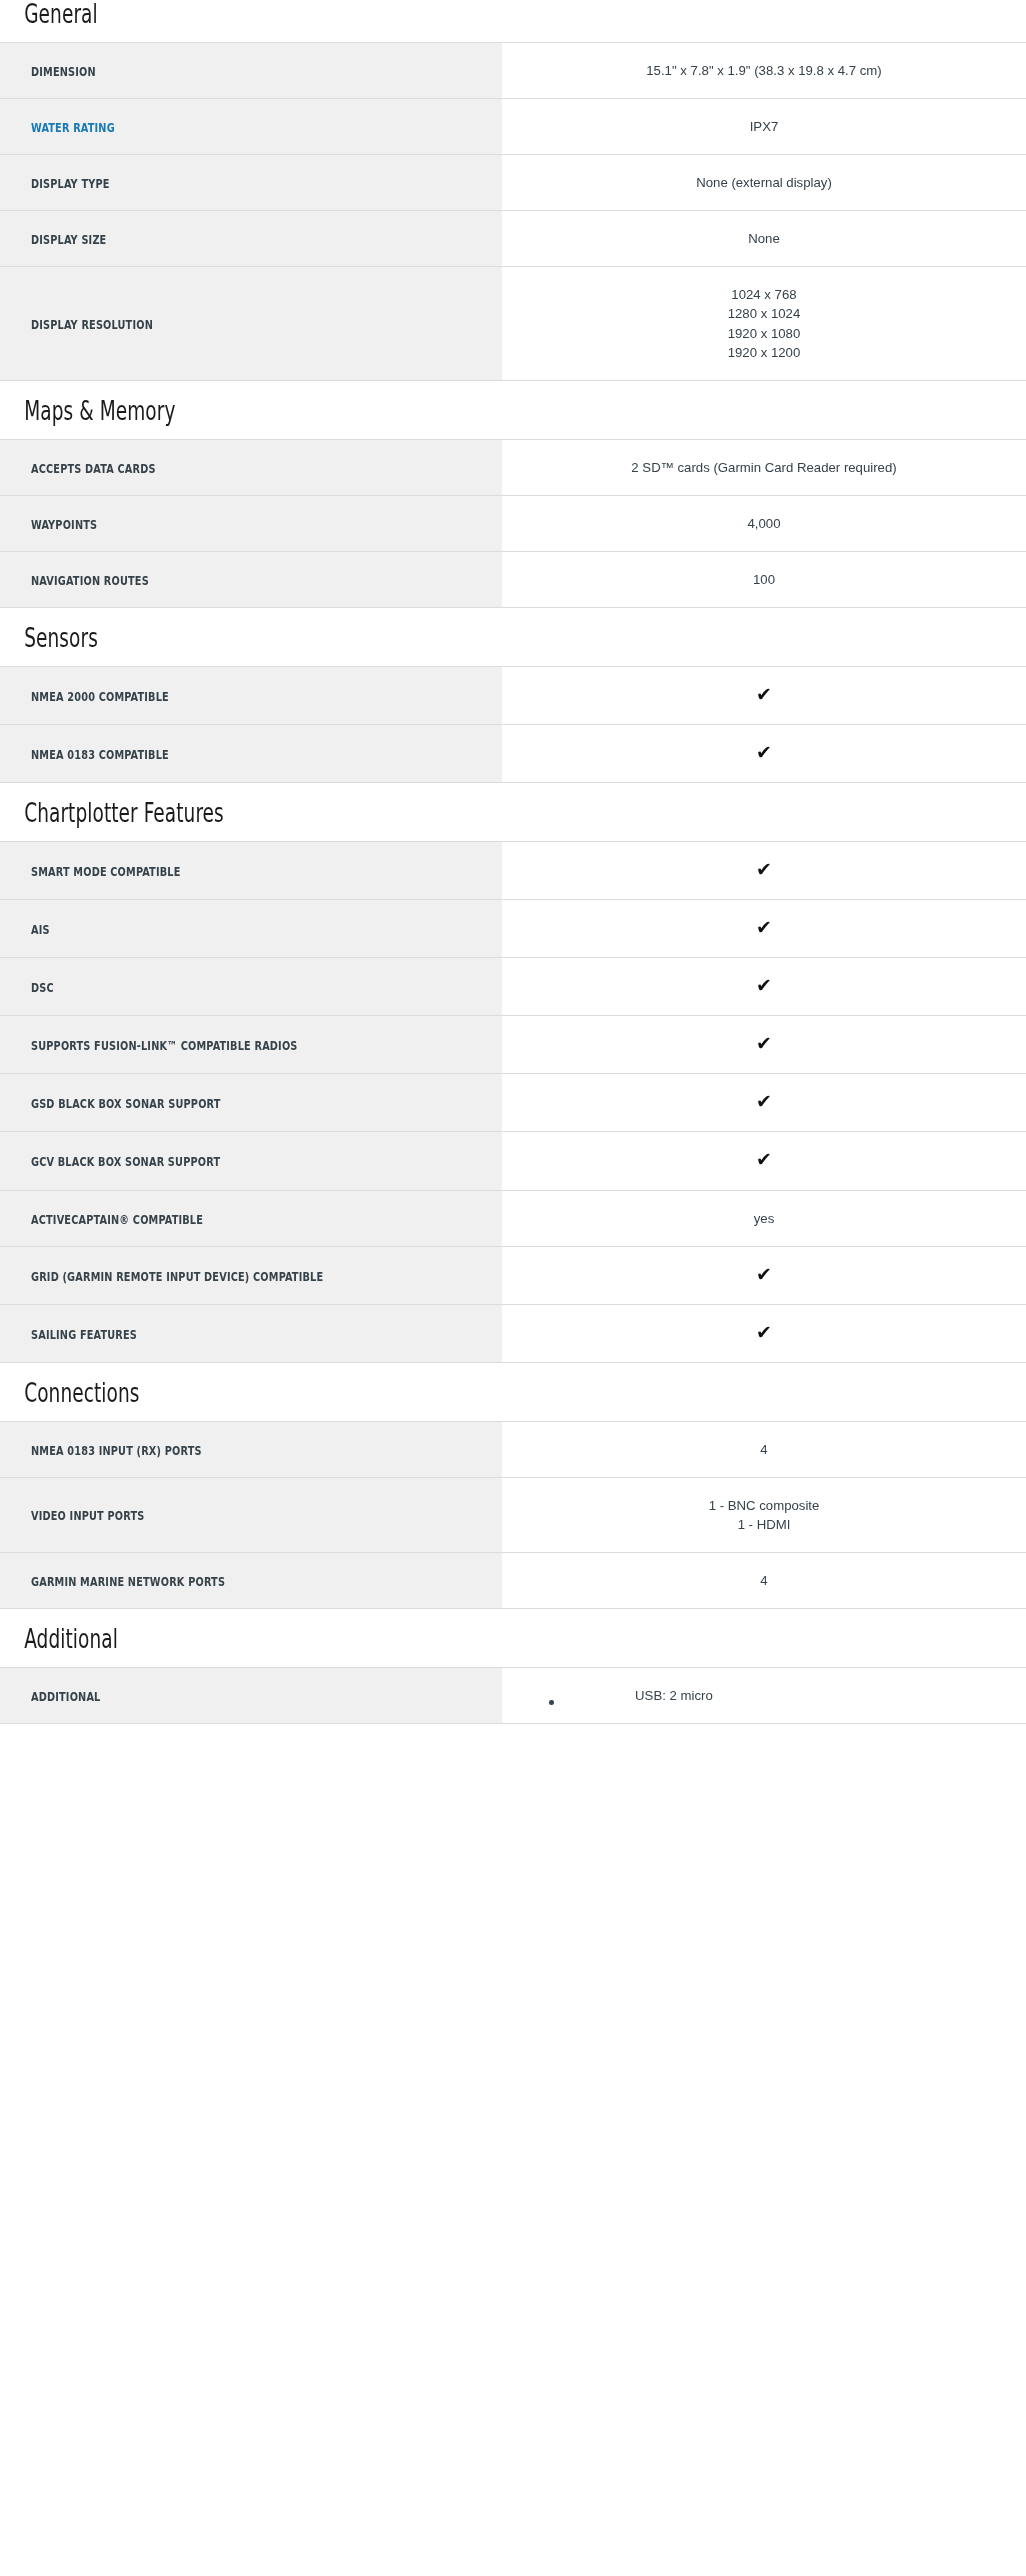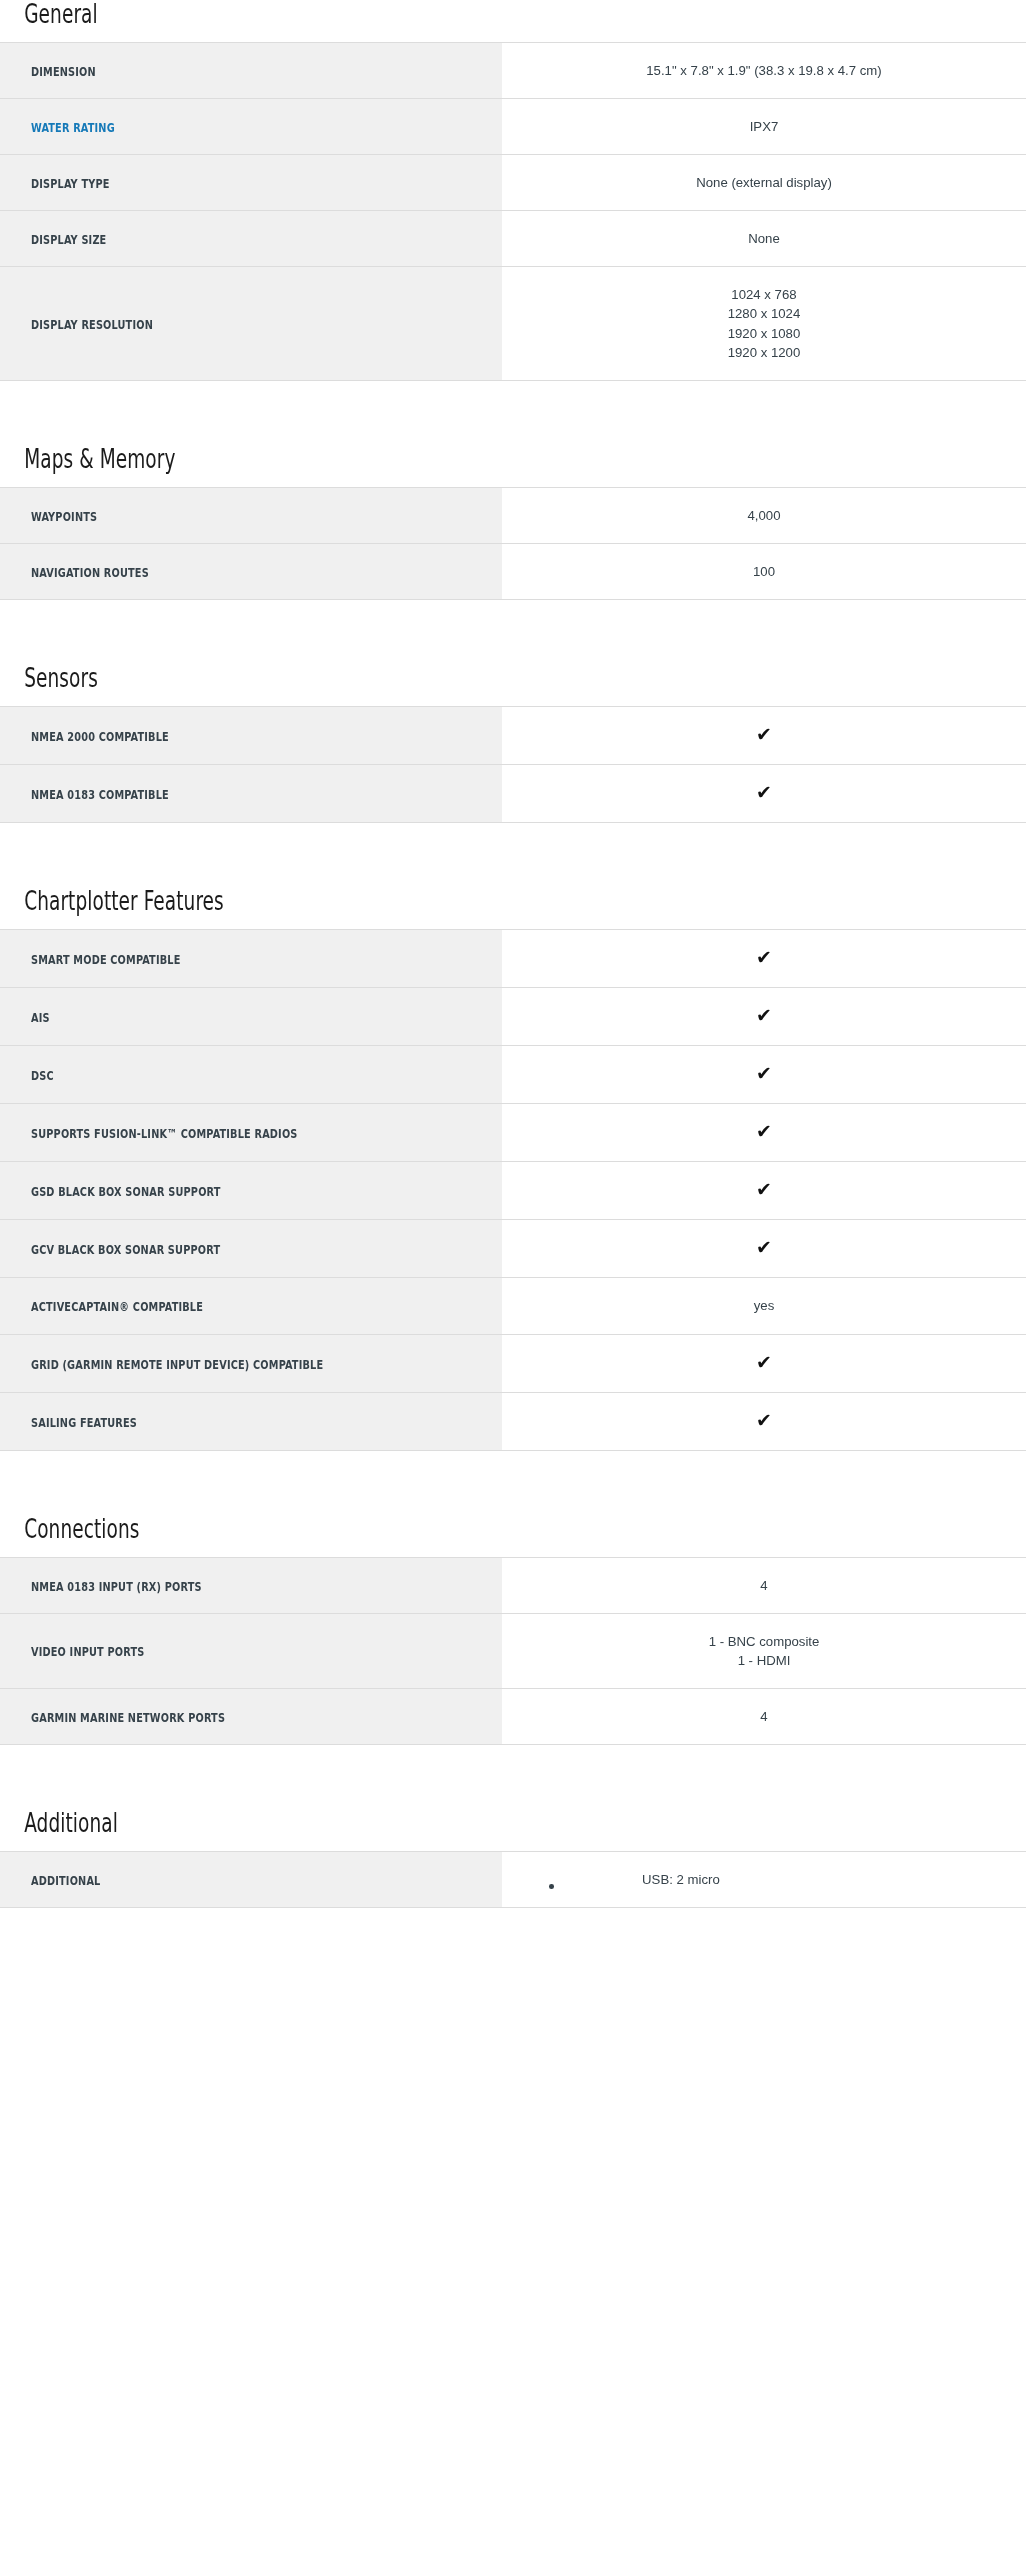--- a/index.html
+++ b/index.html
@@ -32,21 +32,21 @@
     color: #1b1b1b;
     padding: 0 0 0 31px;
     margin: 0 0 14px 0;
     transform: scaleX(0.78);
     transform-origin: left center;
   }
   .spec-table {
     width: 100%;
     border-collapse: collapse;
     table-layout: fixed;
-    margin: 0 0 64px 0;
+    margin: 0 0 16px 0;
   }
   .spec-table col.label-col { width: 502px; }
   .spec-table col.value-col { width: 524px; }
   .spec-row {
     border-top: 0.9px solid #dcdcdc;
     border-bottom: 0.9px solid #dcdcdc;
   }
   .spec-row + .spec-row { border-top: none; }
   .cell-label {
     background: #f0f0f0;
@@ -84,21 +84,21 @@
     font-size: 19px;
     line-height: 1;
     color: #111111;
     font-weight: 700;
     font-family: "DejaVu Sans", sans-serif;
   }
   .bullet-value {
     display: flex;
     align-items: flex-end;
     justify-content: flex-start;
-    gap: 7px;
+    gap: 0;
     padding-left: 3.8px;
   }
   .bullet-value .dot {
     width: 4.7px;
     height: 4.7px;
     border-radius: 50%;
     background: #36424a;
     flex: 0 0 auto;
     margin-right: 81px;
     margin-left: 24.6px;
@@ -159,20 +159,26 @@
     </div>
     <div class="section">
       <h2 class="section-heading">Maps &amp; Memory</h2>
       <table class="spec-table">
         <colgroup>
           <col class="label-col">
           <col class="value-col">
         </colgroup>
         <tbody>
           <tr class="spec-row">
+            <td class="cell-label"><span class="lbl">ACCEPTS DATA CARDS</span></td>
+            <td class="cell-value">
+              <span class="val-line">2 SD™ cards (Garmin Card Reader required)</span>
+            </td>
+          </tr>
+          <tr class="spec-row">
             <td class="cell-label"><span class="lbl">WAYPOINTS</span></td>
             <td class="cell-value">
               <span class="val-line">4,000</span>
             </td>
           </tr>
           <tr class="spec-row">
             <td class="cell-label"><span class="lbl">NAVIGATION ROUTES</span></td>
             <td class="cell-value">
               <span class="val-line">100</span>
             </td>

